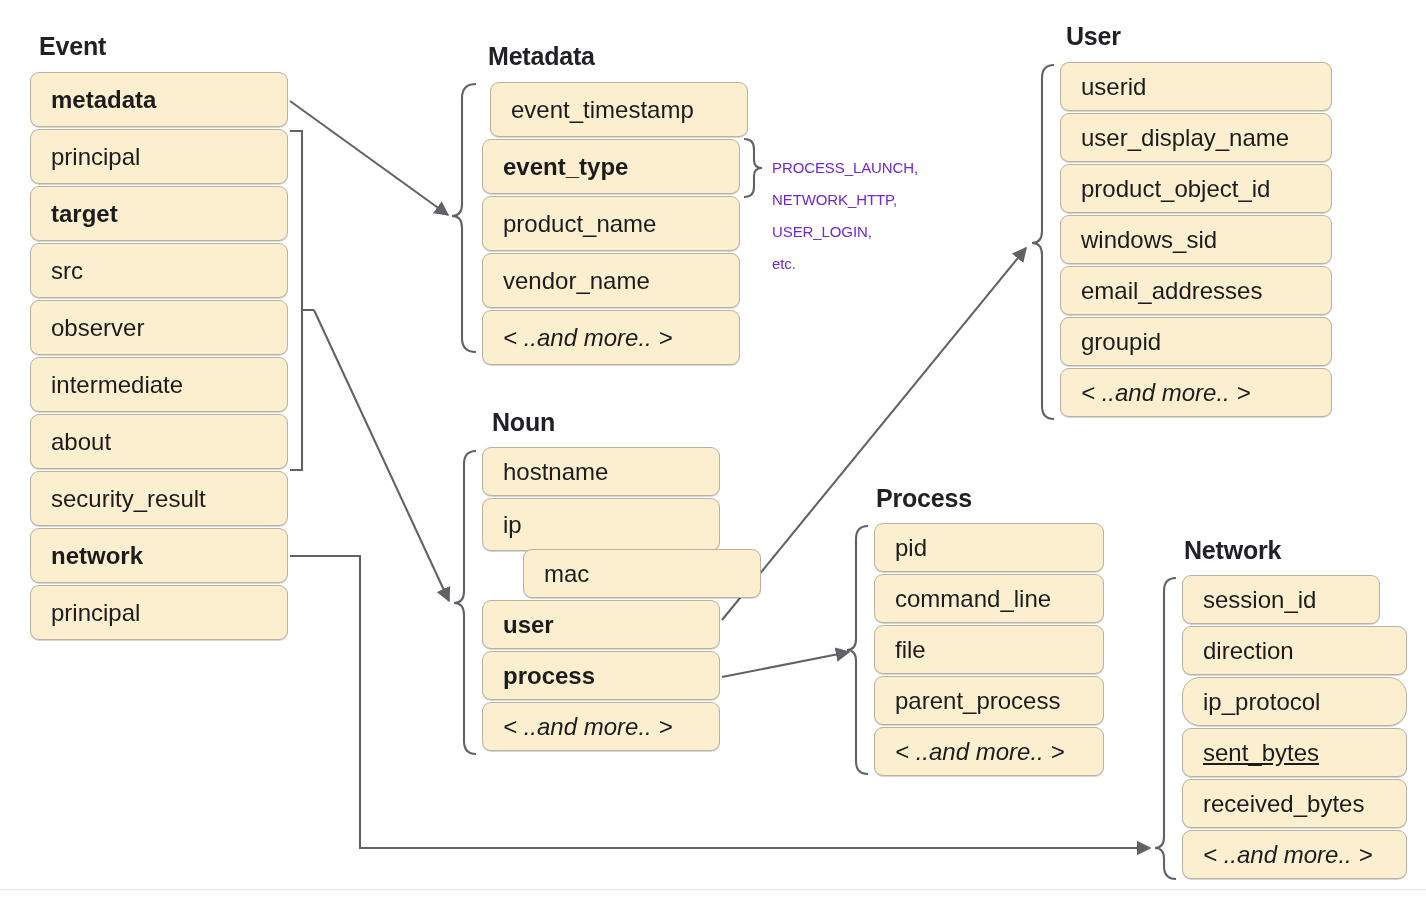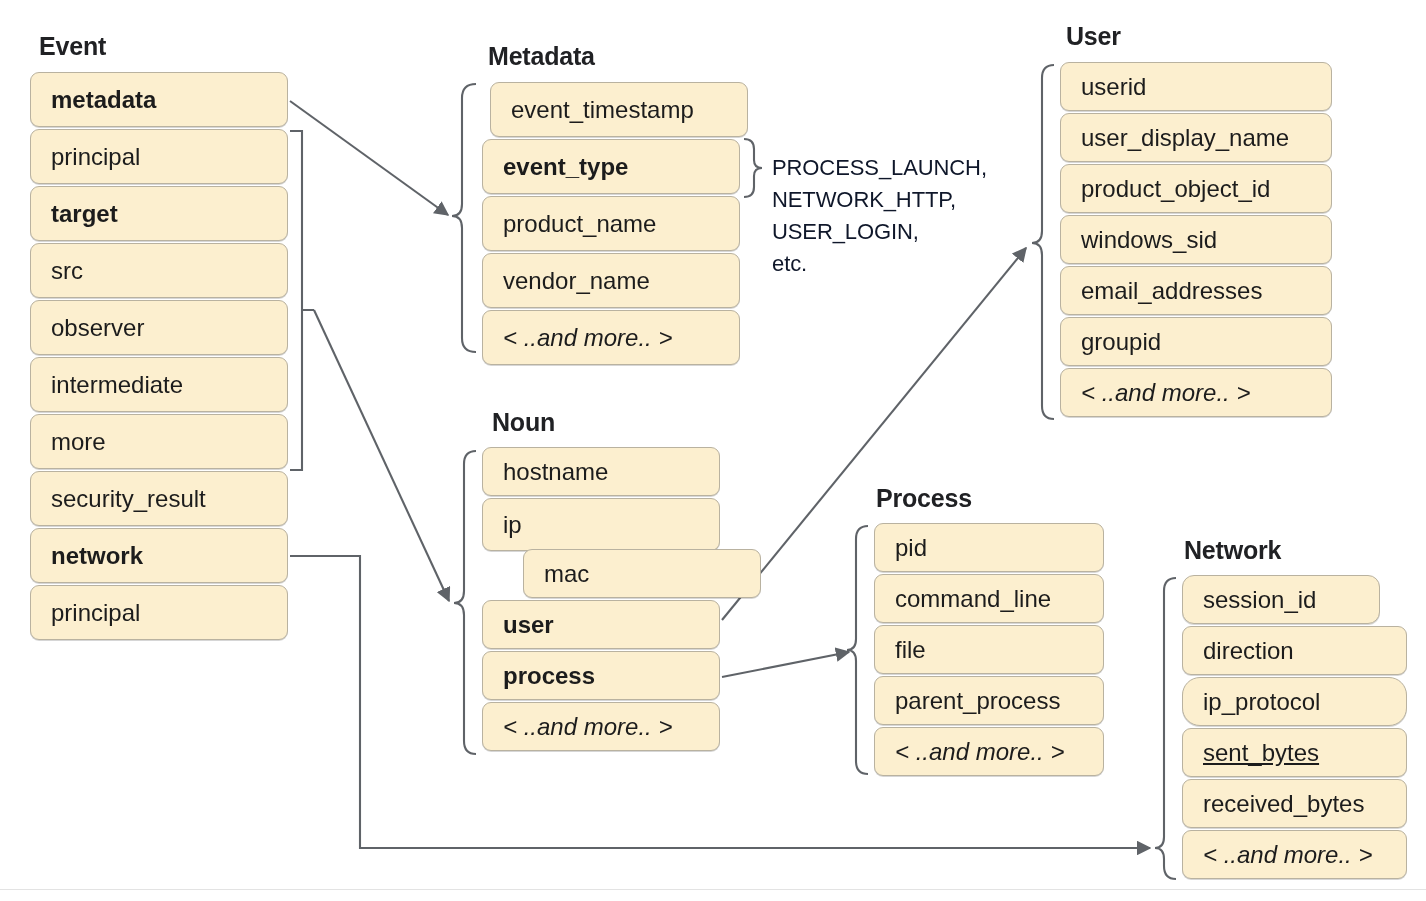--- a/index.html
+++ b/index.html
@@ -45,23 +45,23 @@
     padding-left: 20px;
     font-size: 24px;
     color: #1c1c1c;
     box-shadow: 0 1px 0 rgba(0,0,0,0.16);
     white-space: nowrap;
   }
   .field.bold { font-weight: bold; }
   .field.more { font-style: italic; }
   .note {
     position: absolute;
-    font-size: 22px;
+    font-size: 15px;
     line-height: 32px;
-    color: #0f172a;
+    color: #6d28d9;
     white-space: pre-line;
     letter-spacing: -0.1px;
   }
   .baserule {
     position: absolute;
     left: 0;
     top: 889px;
     width: 1426px;
     height: 1px;
     background: #e3e3e3;
@@ -106,21 +106,21 @@
 
   <div class="group">
     <div class="group-title" style="left:39px; top:32px;">Event</div>
 
     <div class="field bold" style="left:30px; top:72px; width:258px; height:55px;">metadata</div>
     <div class="field" style="left:30px; top:129px; width:258px; height:55px;">principal</div>
     <div class="field bold" style="left:30px; top:186px; width:258px; height:55px;">target</div>
     <div class="field" style="left:30px; top:243px; width:258px; height:55px;">src</div>
     <div class="field" style="left:30px; top:300px; width:258px; height:55px;">observer</div>
     <div class="field" style="left:30px; top:357px; width:258px; height:55px;">intermediate</div>
-    <div class="field" style="left:30px; top:414px; width:258px; height:55px;">more</div>
+    <div class="field" style="left:30px; top:414px; width:258px; height:55px;">about</div>
     <div class="field" style="left:30px; top:471px; width:258px; height:55px;">security_result</div>
     <div class="field bold" style="left:30px; top:528px; width:258px; height:55px;">network</div>
     <div class="field" style="left:30px; top:585px; width:258px; height:55px;">principal</div>
   </div>
 
   <div class="group">
     <div class="group-title" style="left:488px; top:42px;">Metadata</div>
 
     <div class="field" style="left:482px; top:82px; width:258px; height:55px;margin-left:8px;">event_timestamp</div>
     <div class="field bold" style="left:482px; top:139px; width:258px; height:55px;">event_type</div>
@@ -163,21 +163,21 @@
     <div class="field" style="left:874px; top:523px; width:230px; height:49px;">pid</div>
     <div class="field" style="left:874px; top:574px; width:230px; height:49px;">command_line</div>
     <div class="field" style="left:874px; top:625px; width:230px; height:49px;">file</div>
     <div class="field" style="left:874px; top:676px; width:230px; height:49px;">parent_process</div>
     <div class="field more" style="left:874px; top:727px; width:230px; height:49px;">&lt; ..and more.. &gt;</div>
   </div>
 
   <div class="group">
     <div class="group-title" style="left:1184px; top:536px;">Network</div>
 
-    <div class="field" style="left:1182px; top:575px; width:198px; height:49px;border-radius:12px;">session_id</div>
+    <div class="field" style="left:1182px; top:575px; width:198px; height:49px;">session_id</div>
     <div class="field" style="left:1182px; top:626px; width:225px; height:49px;">direction</div>
     <div class="field" style="left:1182px; top:677px; width:225px; height:49px;border-radius:18px;">ip_protocol</div>
     <div class="field" style="left:1182px; top:728px; width:225px; height:49px;text-decoration:underline;">sent_bytes</div>
     <div class="field" style="left:1182px; top:779px; width:225px; height:49px;">received_bytes</div>
     <div class="field more" style="left:1182px; top:830px; width:225px; height:49px;">&lt; ..and more.. &gt;</div>
   </div>
 
   <div class="baserule"></div>
 
 </div>

